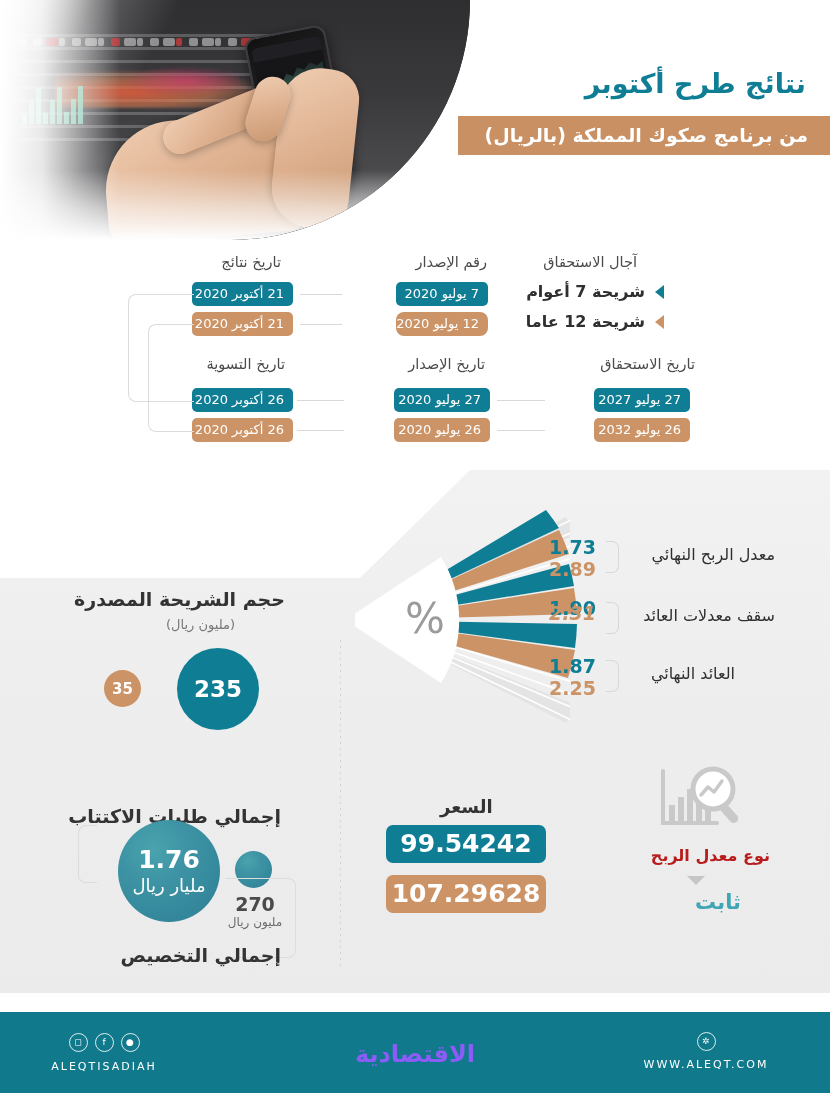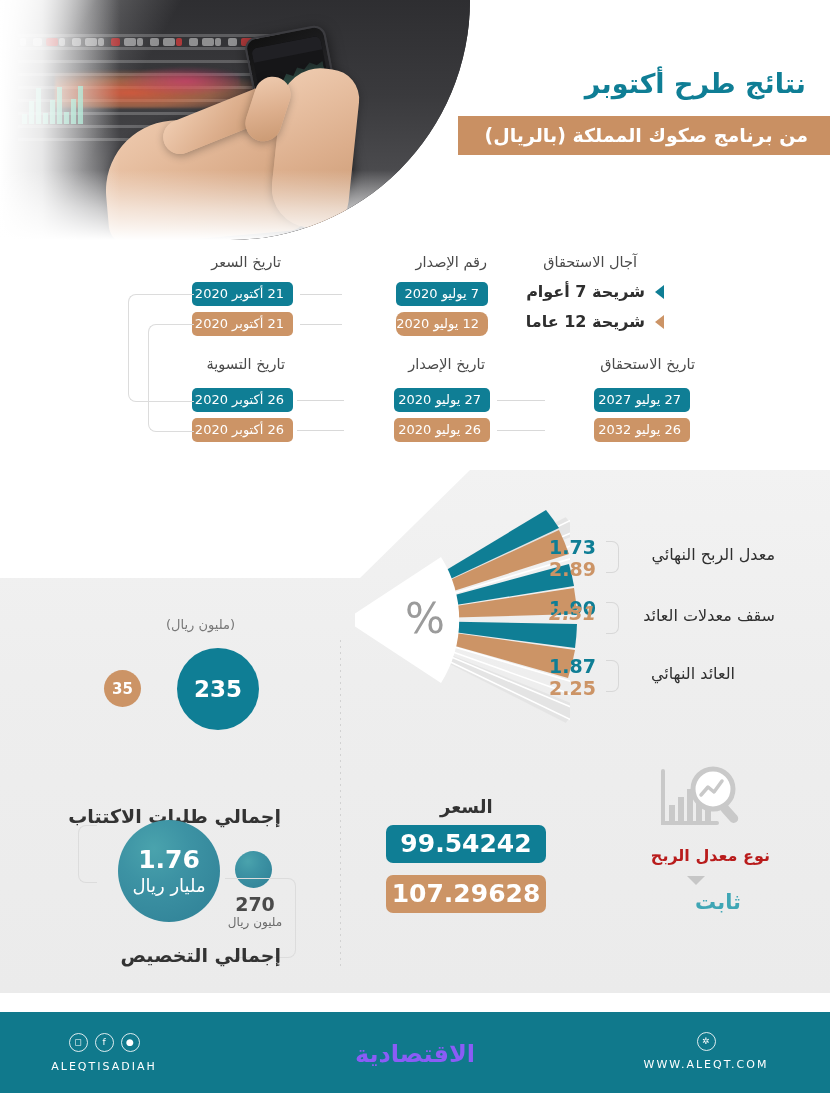--- a/index.html
+++ b/index.html
@@ -256,21 +256,21 @@
     </div>
   </div>
 
   <div class="title-main">نتائج طرح أكتوبر</div>
   <div class="title-sub">من برنامج صكوك المملكة  (بالريال)</div>
 
   <div class="tbl">
 
     <div class="col-head" style="right:193px;top:14px;">آجال الاستحقاق</div>
     <div class="col-head" style="right:343px;top:14px;">رقم الإصدار</div>
-    <div class="col-head" style="right:549px;top:14px;">تاريخ السعر</div>
+    <div class="col-head" style="right:549px;top:14px;">تاريخ نتائج</div>
 
     <div class="tranche" style="right:185px;top:42px;">شريحة 7 أعوام</div>
     <div class="tranche" style="right:185px;top:72px;">شريحة 12 عاما</div>
     <div class="tri teal" style="right:166px;top:45px;"></div>
     <div class="tri tan" style="right:166px;top:75px;"></div>
 
     <div class="pill teal" style="right:342px;top:42px;width:92px;">7 يوليو 2020</div>
     <div class="pill tan" style="right:342px;top:72px;width:92px;border-radius:8px;">12 يوليو 2020</div>
 
     <div class="pill teal" style="right:537px;top:42px;width:101px;">21 أكتوبر 2020</div>
@@ -298,20 +298,21 @@
     <div class="ln h" style="left:497px;top:160px;width:48px;"></div>
     <div class="ln h" style="left:497px;top:190px;width:48px;"></div>
 
     <div class="conn" style="left:128px;top:54px;width:65px;height:106px;"></div>
     <div class="conn" style="left:148px;top:84px;width:45px;height:106px;"></div>
   </div>
 
   <div class="panel"></div>
   <div class="divider-dot"></div>
 
+  <div class="sec-title" style="right:545px;top:588px;">حجم الشريحة المصدرة</div>
   <div class="sec-sub" style="right:595px;top:617px;">(مليون ريال)</div>
   <div class="circ c-teal" style="left:177px;top:648px;width:82px;height:82px;font-size:23px;font-weight:700;">235</div>
   <div class="circ c-tan" style="left:104px;top:670px;width:37px;height:37px;font-size:15px;font-weight:700;">35</div>
 
   <div class="fan">
     <svg width="235" height="230" viewBox="0 0 235 230">
       <defs>
         <clipPath id="fanclip">
           <path d="M 8 115 L 215 10 L 215 220 Z"></path>
         </clipPath>

